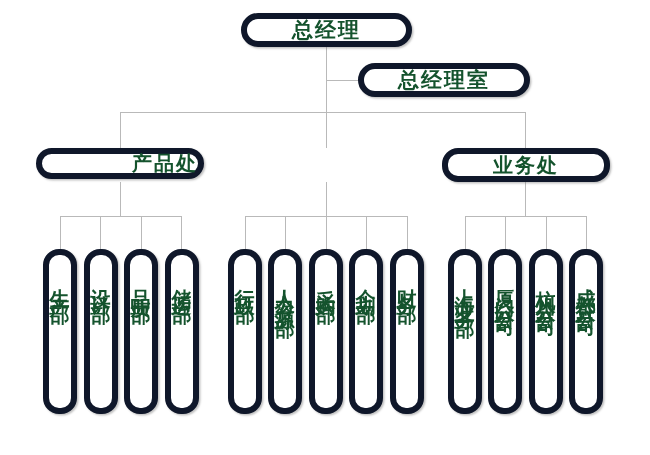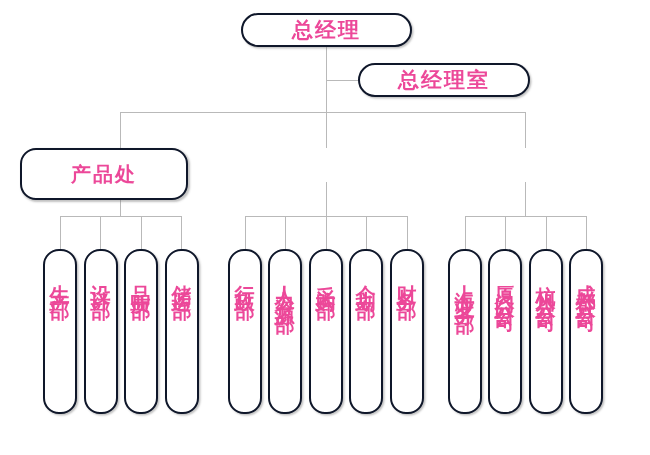--- a/index.html
+++ b/index.html
@@ -24,26 +24,26 @@
     background: #b9b9b9;
   }
   .conn.v { width: 1px; }
   .conn.h { height: 1px; }
 
   
   .node {
     position: absolute;
     box-sizing: border-box;
     background: #ffffff;
-    border: 2px solid #0f172a;
+    border: 6px solid #0f172a;
     box-shadow: 1.5px 1.5px 2px rgba(120,120,120,0.45);
     display: flex;
     align-items: center;
     justify-content: center;
-    color: #ec4899;
+    color: #14532d;
     font-weight: bold;
   }
 
   
   .node.pill {
     border-radius: 17px;
     font-size: 21px;
     letter-spacing: 2px;
   }
   .node.pill.lvl1 { border-radius: 17px; }
@@ -110,22 +110,25 @@
   <div class="conn v" style="left:586px; top:216px; height:33px;"></div>
 
   <div class="node pill lvl1" style="left:241px; top:13px; width:171px; height:34px;">
     <span>总经理</span>
   </div>
 
   <div class="node pill" style="left:358px; top:63px; width:172px; height:34px;text-align:right;">
     <span>总经理室</span>
   </div>
 
-  <div class="node division" style="left:20px; top:148px; width:168px; height:52px;">
+  <div class="node division" style="left:36px; top:148px; width:168px; height:31px;justify-content:flex-end;">
     <span>产品处</span>
+  </div>
+  <div class="node division" style="left:442px; top:148px; width:168px; height:34px;">
+    <span>业务处</span>
   </div>
 
   <div class="node leaf" style="left:43px; top:249px; width:34px; height:165px;">
     <span class="vtext">生产部</span>
   </div>
   <div class="node leaf" style="left:84px; top:249px; width:34px; height:165px;">
     <span class="vtext">设计部</span>
   </div>
   <div class="node leaf" style="left:124px; top:249px; width:34px; height:165px;">
     <span class="vtext">品质部</span>

